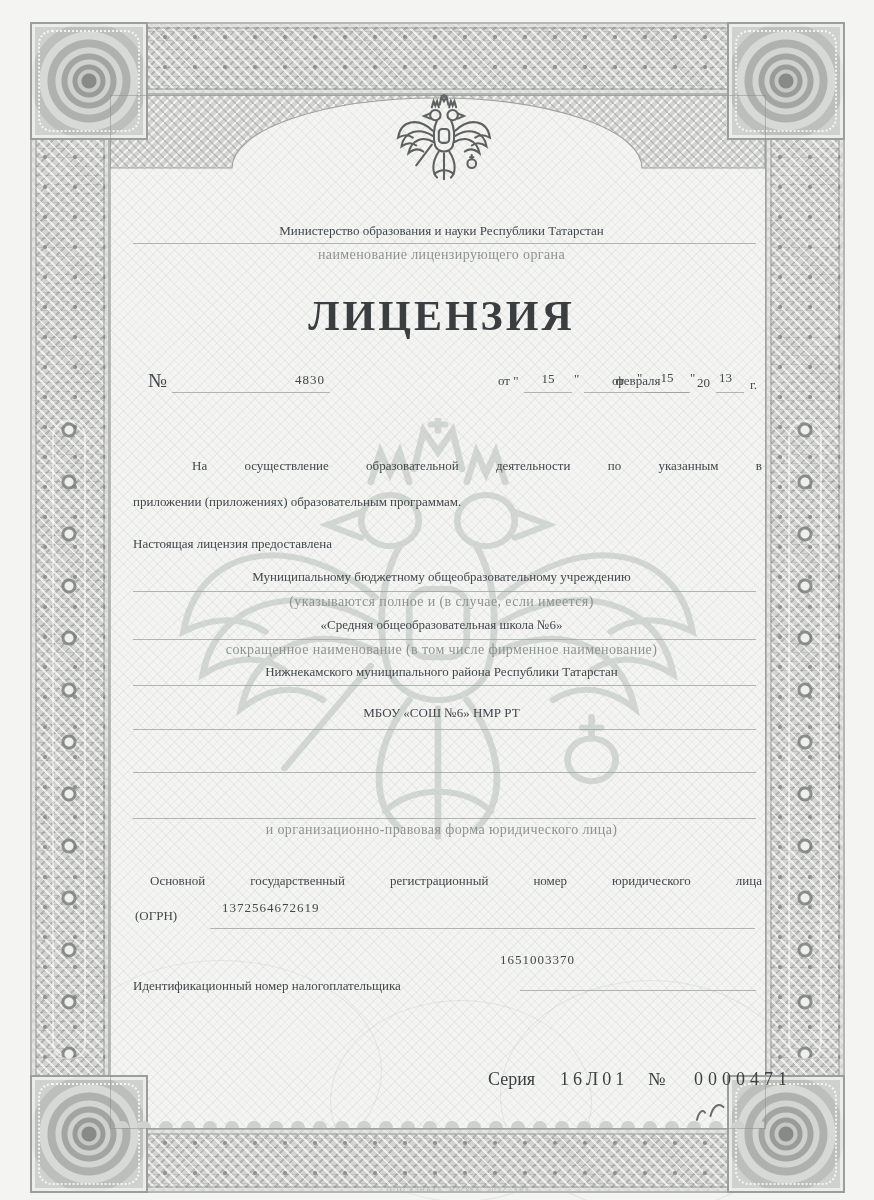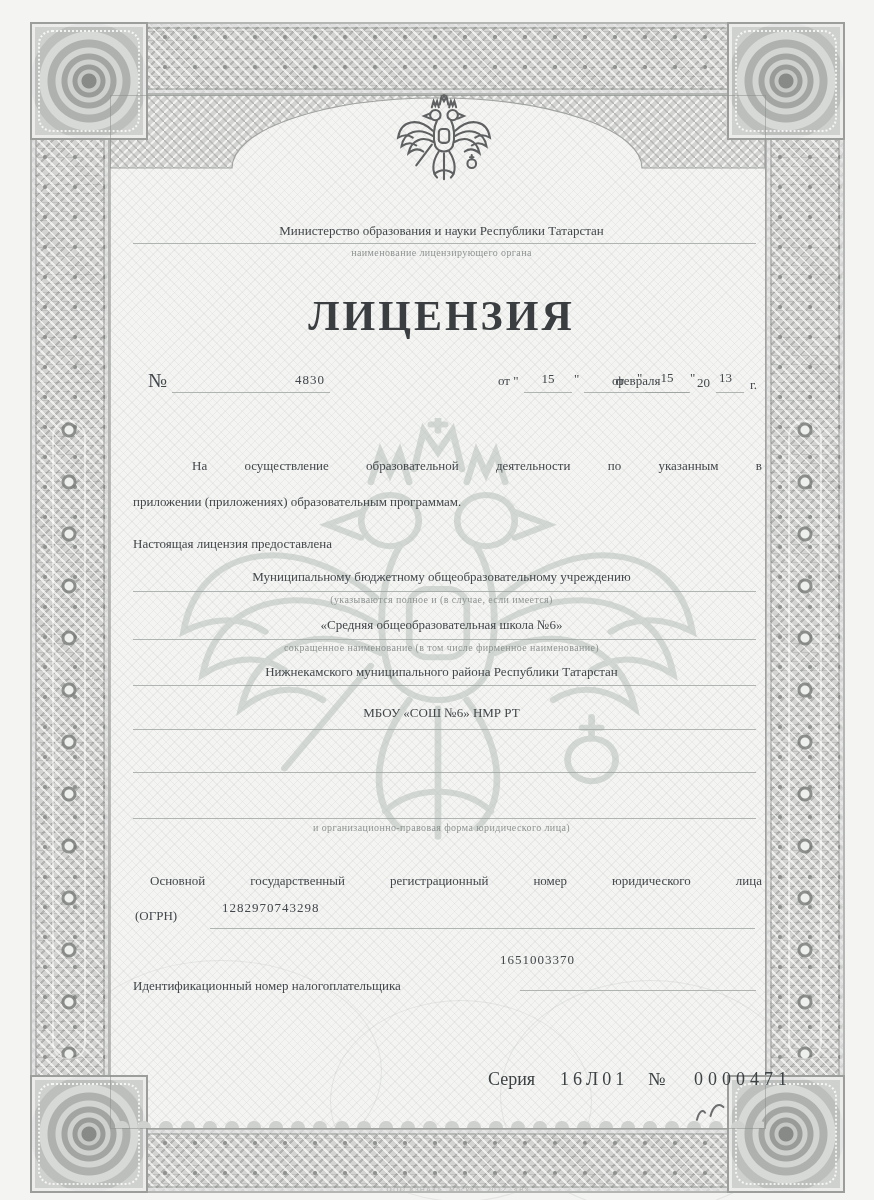--- a/index.html
+++ b/index.html
@@ -63,21 +63,21 @@
     position:absolute;left:110px;top:95px;width:655px;height:1033px;
     background-image:
       repeating-linear-gradient(45deg, rgba(168,176,170,.13) 0 1px, rgba(0,0,0,0) 1px 6px),
       repeating-linear-gradient(-45deg, rgba(168,176,170,.13) 0 1px, rgba(0,0,0,0) 1px 6px);
   }
   .g-ring{position:absolute;border:1px solid rgba(145,155,149,.16);border-radius:50%;}
   
   .abs{position:absolute;white-space:nowrap;}
   .centered{left:133px;width:617px;text-align:center;}
   .t{font-size:13px;line-height:20px;}
-  .caption{font-size:10px;color:#8d9391;letter-spacing:.4px;}
+  .caption{font-size:14px;color:#8d9391;letter-spacing:.4px;}
   .rule{position:absolute;height:1px;background:#9aa09d;opacity:.75;}
   .jline{white-space:normal;text-align:justify;text-align-last:justify;}
   .title{
     left:133px;width:617px;text-align:center;
     font-size:42px;font-weight:700;letter-spacing:3px;color:#3a3e41;
   }
   .sup{position:relative;top:-6px;}
   .num{letter-spacing:1px;}
   .serialtxt{font-size:18px;color:#3c4144;}
   .ls4{letter-spacing:4px;} .ls5{letter-spacing:5px;}
@@ -211,21 +211,21 @@
   <div class="rule" style="left:133px;top:685px;width:623px;"></div>
 
   <div class="abs centered t" style="top:703px;">МБОУ «СОШ №6» НМР РТ</div>
   <div class="rule" style="left:133px;top:729px;width:623px;"></div>
 
   <div class="rule" style="left:133px;top:772px;width:623px;"></div>
   <div class="rule" style="left:133px;top:818px;width:623px;"></div>
   <div class="abs centered caption" style="top:822px;">и организационно-правовая форма юридического лица)</div>
 
   <div class="abs t jline" style="left:150px;top:871px;width:612px;">Основной государственный регистрационный номер юридического лица</div>
-  <div class="abs num t" style="left:222px;top:898px;">1282970743298</div>
+  <div class="abs num t" style="left:222px;top:898px;">1372564672619</div>
   <div class="abs t" style="left:135px;top:906px;">(ОГРН)</div>
   <div class="rule" style="left:210px;top:928px;width:545px;"></div>
 
   <div class="abs num t" style="left:500px;top:950px;width:160px;">1651003370</div>
   <div class="abs t" style="left:133px;top:976px;">Идентификационный номер налогоплательщика</div>
   <div class="rule" style="left:520px;top:990px;width:236px;"></div>
 
   <div class="abs serialtxt" style="left:488px;top:1069px;">Серия</div>
   <div class="abs serialtxt ls4" style="left:560px;top:1069px;">16Л01</div>
   <div class="abs serialtxt" style="left:648px;top:1069px;">№</div>

